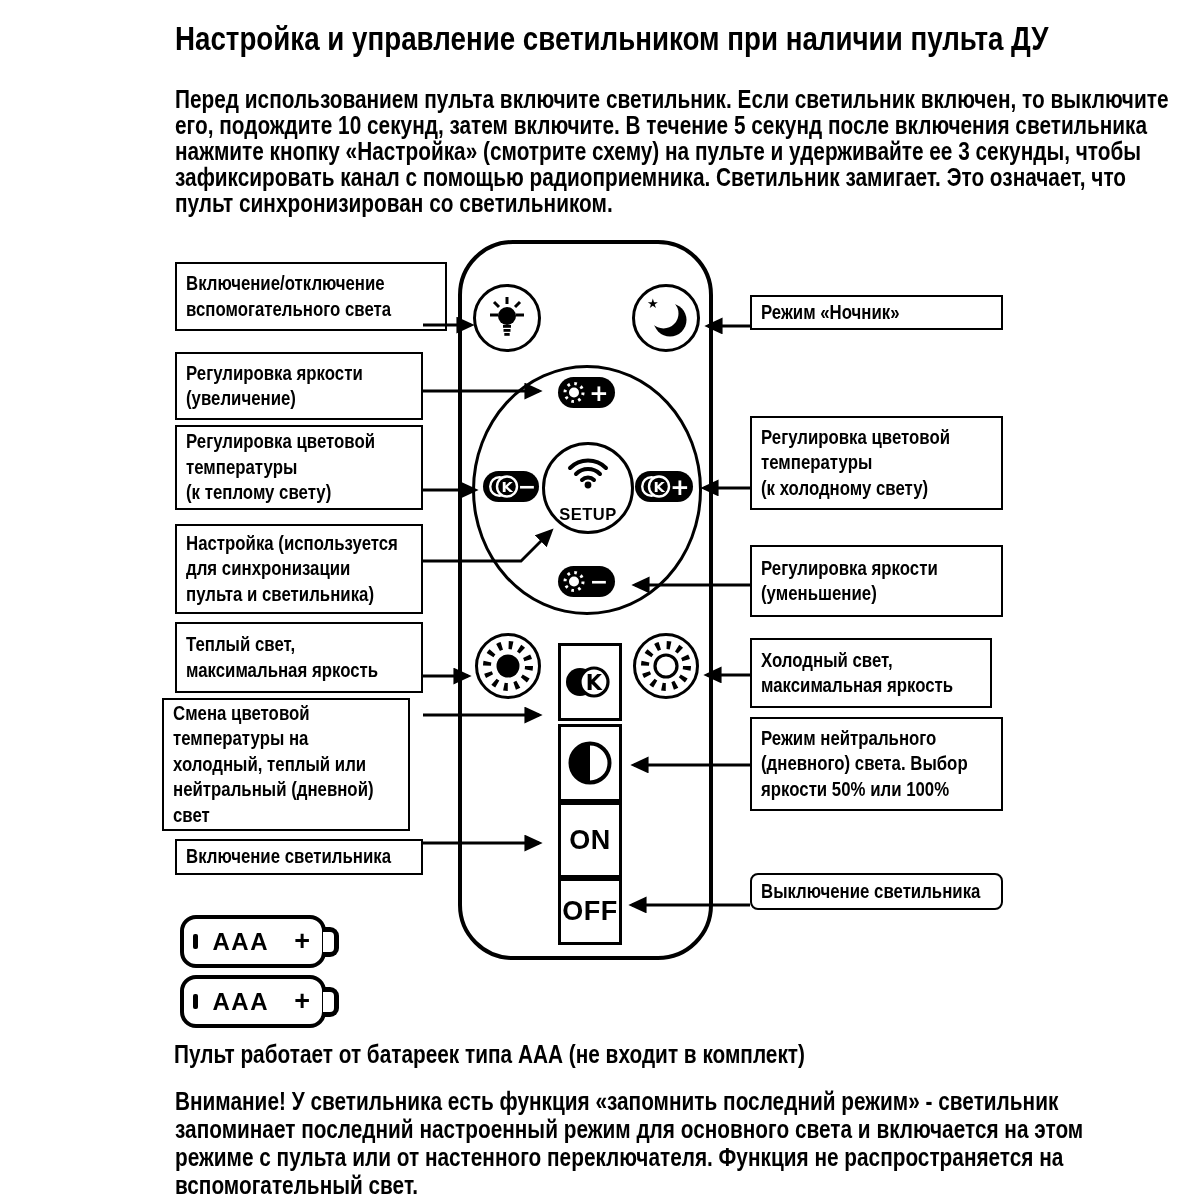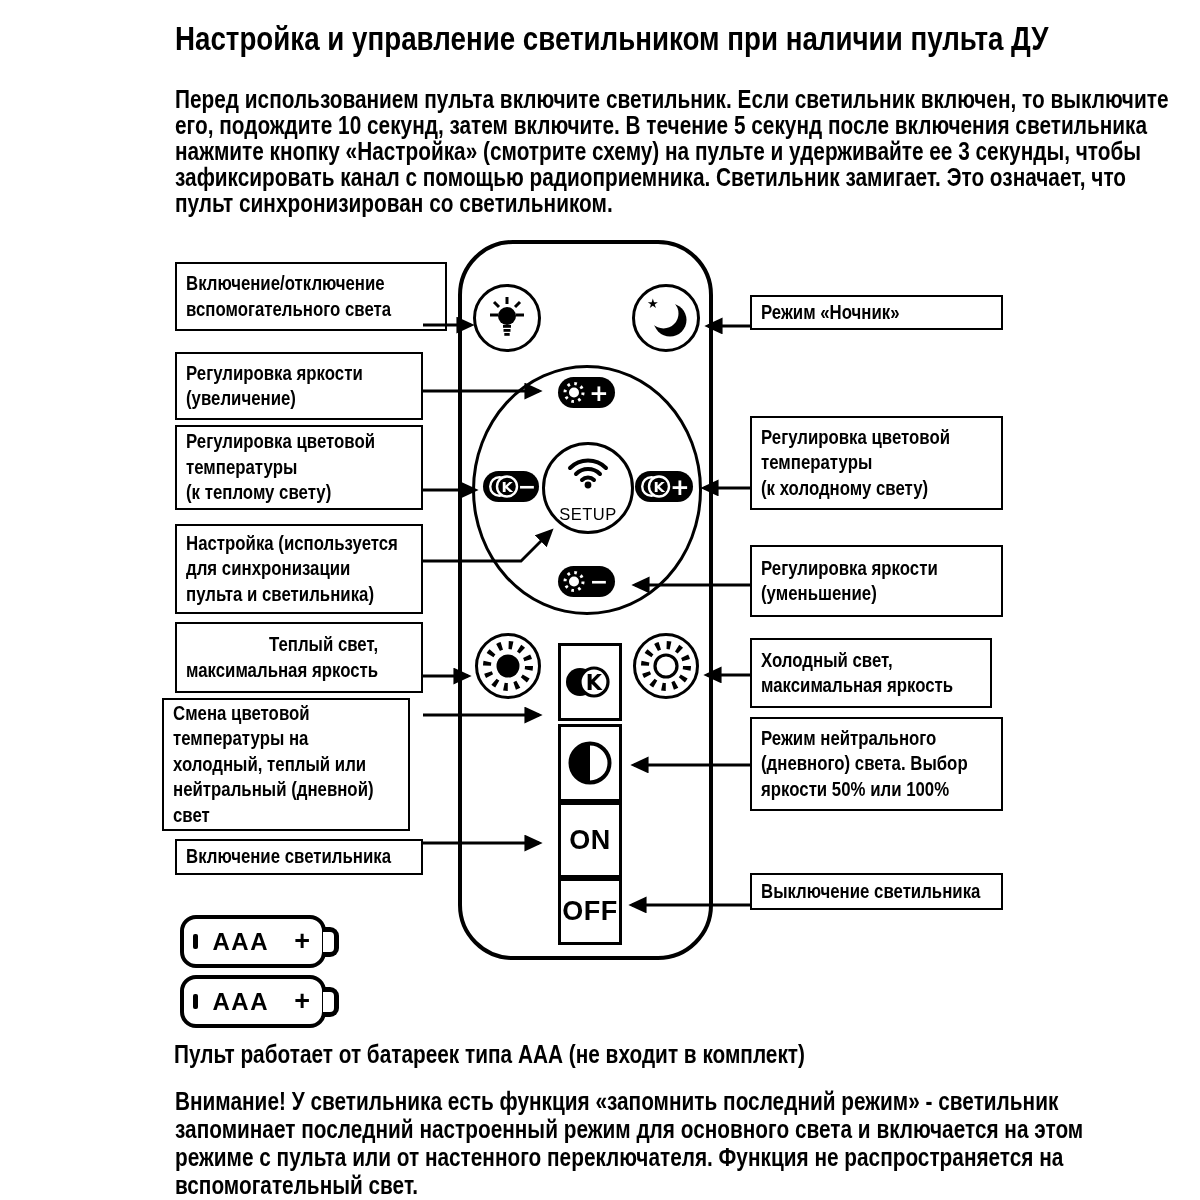--- a/index.html
+++ b/index.html
@@ -16,21 +16,21 @@
   .remote{position:absolute;left:458px;top:240px;width:255px;height:720px;
           border:4px solid #000;border-radius:55px;background:#fff;box-sizing:border-box;z-index:1;}
   .circle-btn{position:absolute;border:3px solid #000;border-radius:50%;background:#fff;
               box-sizing:border-box;display:flex;align-items:center;justify-content:center;z-index:2;}
   .ring{position:absolute;left:472px;top:365px;width:230px;height:250px;border:3px solid #000;
         border-radius:50%;box-sizing:border-box;background:#fff;z-index:1;}
   .pill{position:absolute;background:#000;border-radius:16px;z-index:2;}
   .setup{position:absolute;left:542px;top:442px;width:92px;height:92px;border:3.5px solid #000;
          border-radius:50%;box-sizing:border-box;background:#fff;display:flex;flex-direction:column;
          align-items:center;justify-content:center;z-index:3;}
-  .setup-label{font-size:16.5px;font-weight:normal;margin-top:16px;letter-spacing:.5px;}
+  .setup-label{font-size:16.5px;font-weight:bold;margin-top:16px;letter-spacing:.5px;}
   .cell{position:absolute;left:558px;width:64px;border:3.5px solid #000;background:#fff;
         box-sizing:border-box;display:flex;align-items:center;justify-content:center;z-index:2;}
   .onoff{font-size:27px;font-weight:bold;letter-spacing:.5px;}
   .battery{position:absolute;left:180px;width:146px;height:53px;border:4.5px solid #000;
            border-radius:16px;box-sizing:border-box;display:flex;align-items:center;background:#fff;}
   .battery .term{width:4.5px;height:15px;background:#000;border-radius:2px;margin-left:9px;}
   .battery .type{font-size:24px;font-weight:bold;margin-left:15px;letter-spacing:1.5px;}
   .battery .plus{margin-left:auto;margin-right:12px;font-size:27px;font-weight:bold;}
   .battery .nub{position:absolute;right:-17px;top:50%;transform:translateY(-50%);width:16px;height:30px;
            border:5px solid #000;border-left:none;border-radius:0 9px 9px 0;background:#fff;box-sizing:border-box;}
@@ -61,21 +61,21 @@
   <div class="box" style="left:175px;top:425px;width:248px;height:85px;">
       <span class="cond s84">Регулировка цветовой
 температуры
 (к теплому свету)</span>
     </div>
   <div class="box" style="left:175px;top:524px;width:248px;height:90px;">
       <span class="cond s84">Настройка (используется
 для синхронизации
 пульта и светильника)</span>
     </div>
-  <div class="box" style="left:175px;top:622px;width:248px;height:71px;text-align:right;">
+  <div class="box" style="left:175px;top:622px;width:248px;height:71px;">
       <span class="cond s84">Теплый свет,
 максимальная яркость</span>
     </div>
   <div class="box" style="left:162px;top:698px;width:248px;height:133px;">
       <span class="cond s84">Смена цветовой
 температуры на
 холодный, теплый или
 нейтральный (дневной)
 свет</span>
     </div>
@@ -97,21 +97,21 @@
     </div>
   <div class="box" style="left:750px;top:638px;width:242px;height:70px;">
       <span class="cond s84">Холодный свет,
 максимальная яркость</span>
     </div>
   <div class="box" style="left:750px;top:717px;width:253px;height:94px;">
       <span class="cond s84">Режим нейтрального
 (дневного) света. Выбор
 яркости 50% или 100%</span>
     </div>
-  <div class="box" style="left:750px;top:873px;width:253px;height:37px;">
+  <div class="box" style="left:750px;top:873px;width:253px;height:37px;border-radius:8px;">
       <span class="cond s84">Выключение светильника</span>
     </div>
 
   <div class="remote"></div>
   <div class="ring"></div>
 
   <div class="circle-btn" style="left:473px;top:284px;width:68px;height:68px;">
     <svg width="46" height="48" viewBox="0 0 46 48">
       <g stroke="#000" stroke-width="3">
         <line x1="23" y1="3" x2="23" y2="10"></line>

